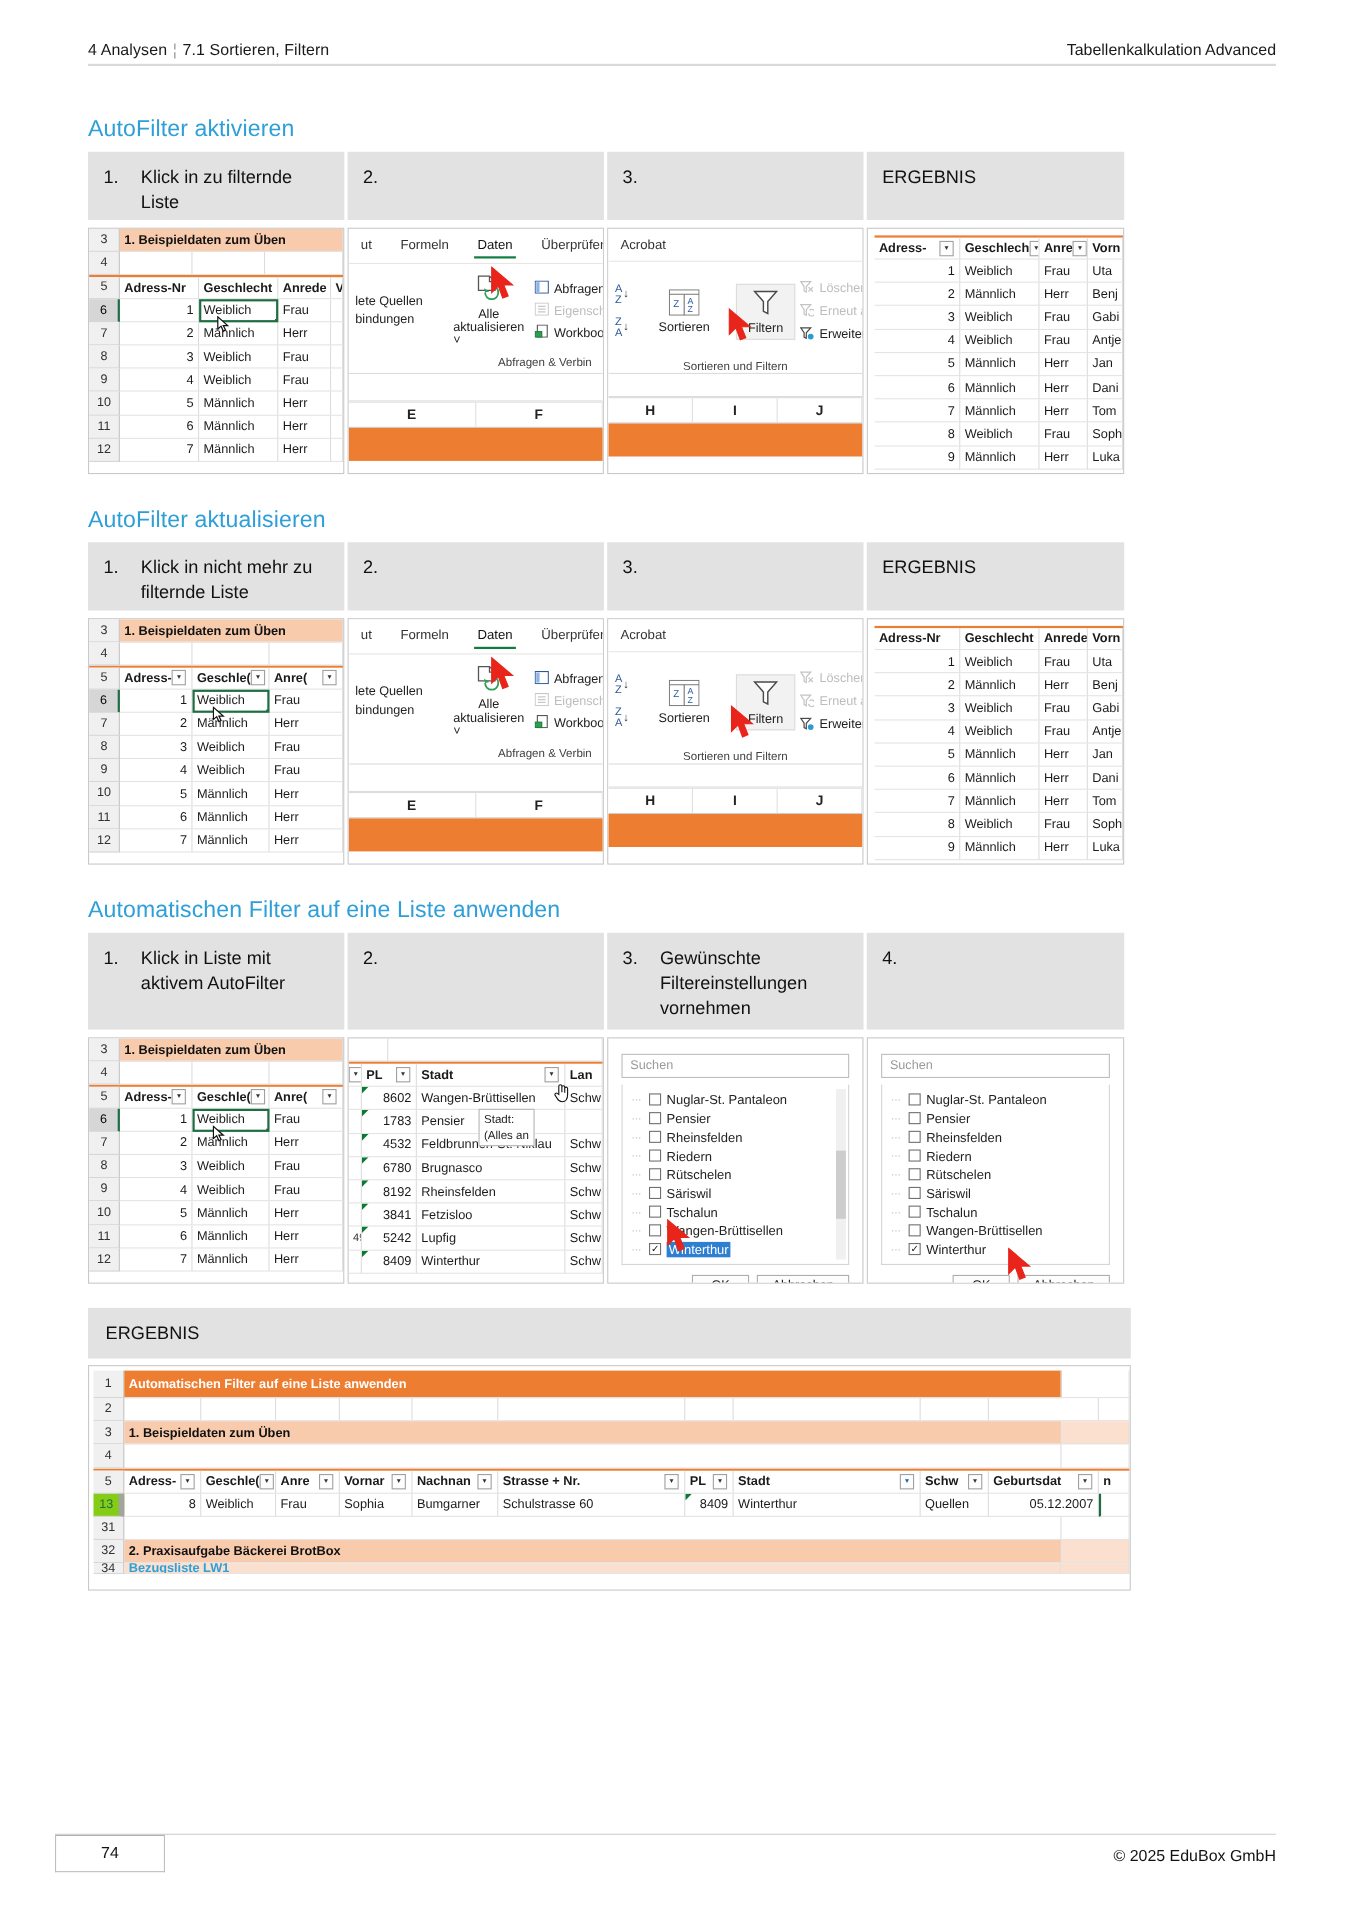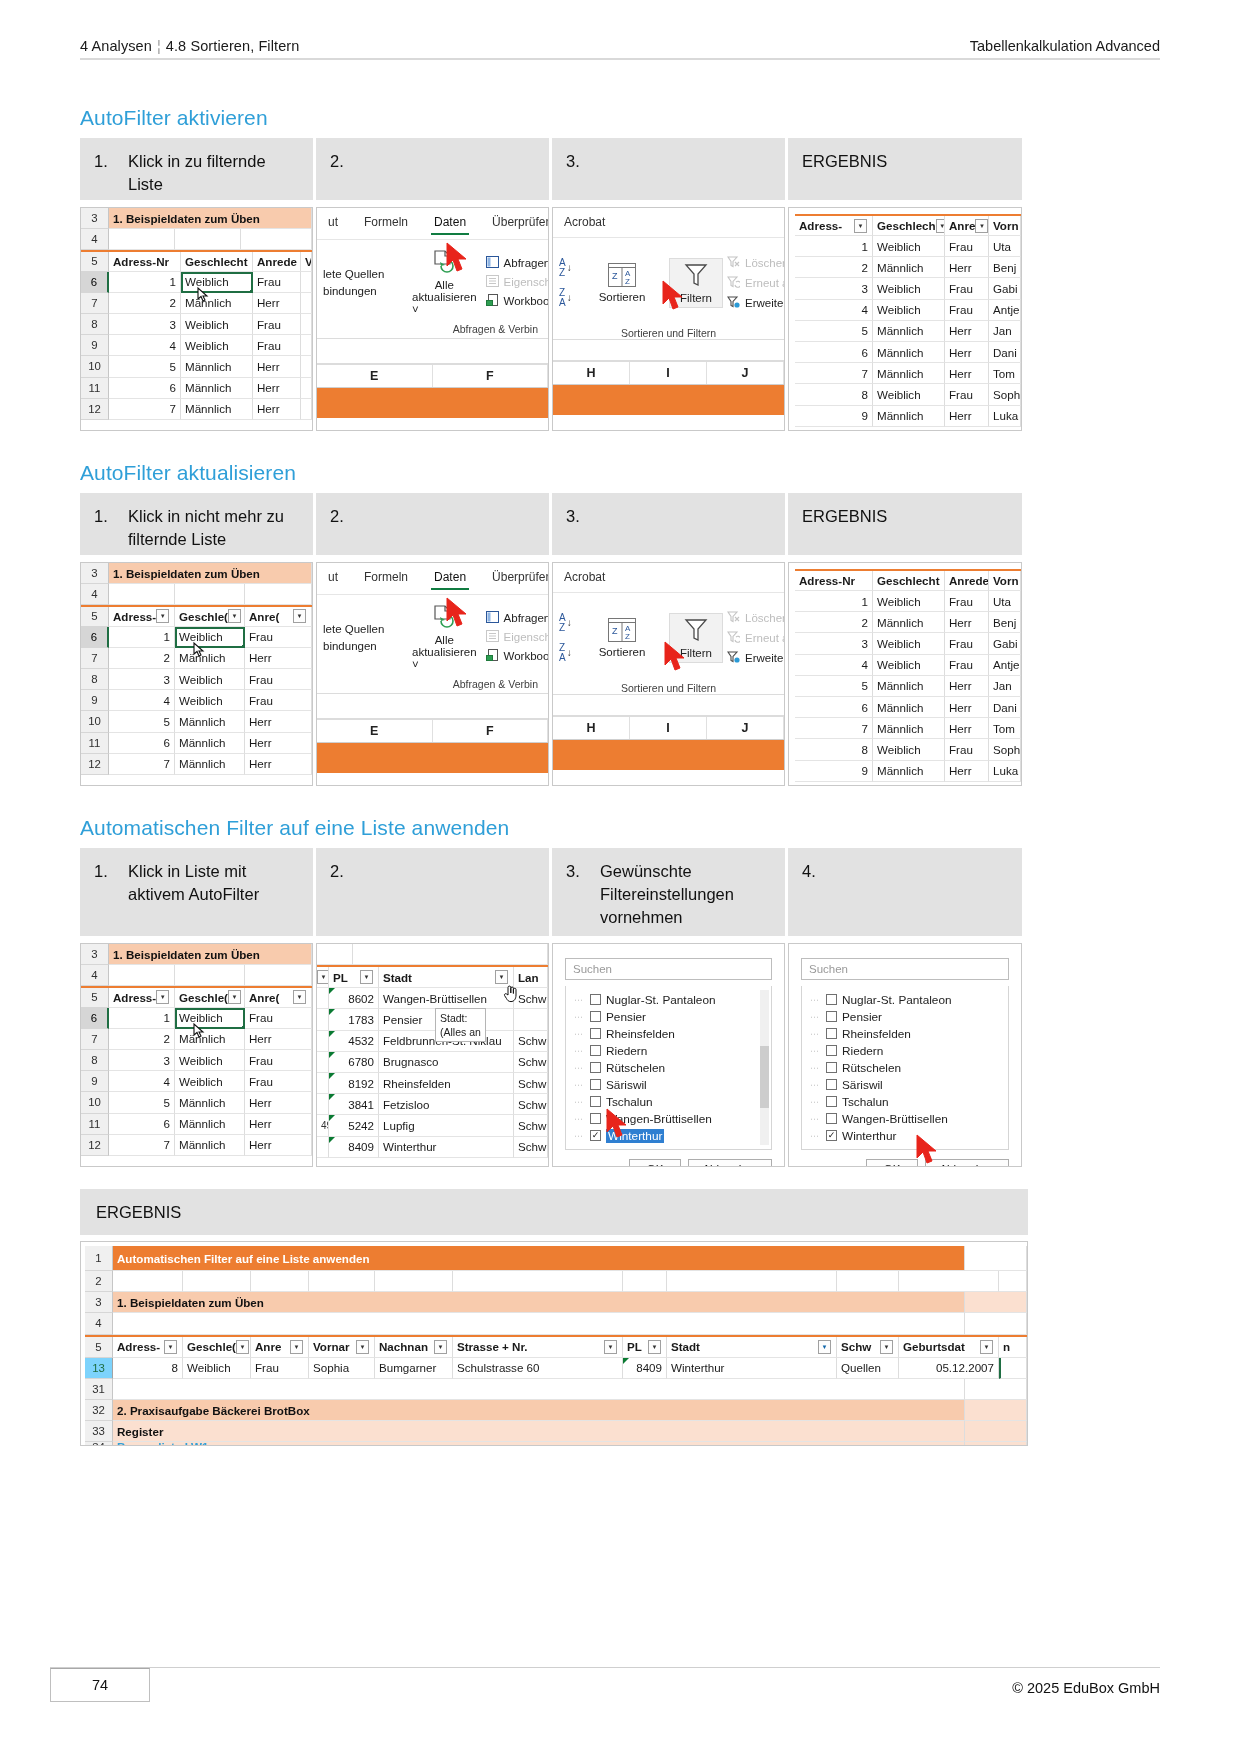--- a/index.html
+++ b/index.html
@@ -184,21 +184,21 @@
   }
   .footer-rule {
     position: absolute; left: 50px; right: 80px; bottom: 86px; height: 1px; background: #cfcfcf;
   }
 </style>
 </head>
 <body>
 
 <div class="page-header">
   <div class="hdr-left">
-    <span>4 Analysen</span><span class="hdr-sep">¦</span><span>4.8 Sortieren, Filtern</span>
+    <span>4 Analysen</span><span class="hdr-sep">¦</span><span>7.1 Sortieren, Filtern</span>
   </div>
   <div>Tabellenkalkulation Advanced</div>
 </div>
 
 <div class="sec-title" style="top:106px">AutoFilter aktivieren</div>
 
 <div class="grid" style="top:138px">
 
   <div class="col">
     <div class="step-head" style="width:233px;height:62px">
@@ -1243,21 +1243,21 @@
           <span class="fltbtn">▼</span>
         </div>
       <div class="cell hdr-band" style="flex:0 0 100px">
           <span>Geburtsdat</span>
           <span class="fltbtn">▼</span>
         </div>
       <div class="cell hdr-band" style="flex:1">n</div>
     </div>
 
     <div class="xls-row">
-      <div class="rowhdr sel" style="background:#7dd3fc;border-right:1px solid #a3a3a3;color:#1f6e43">13</div>
+      <div class="rowhdr sel" style="background:#84cc16;border-right:5px solid #a3a3a3;color:#1f6e43">13</div>
       <div class="cell num" style="flex:0 0 70px">8</div>
       <div class="cell" style="flex:0 0 68px">Weiblich</div>
       <div class="cell" style="flex:0 0 58px">Frau</div>
       <div class="cell" style="flex:0 0 66px">Sophia</div>
       <div class="cell" style="flex:0 0 78px">Bumgarner</div>
       <div class="cell" style="flex:0 0 170px">Schulstrasse 60</div>
       <div class="cell num greencorner" style="flex:0 0 44px">8409</div>
       <div class="cell" style="flex:0 0 170px">Winterthur</div>
       <div class="cell" style="flex:0 0 62px">Quellen</div>
       <div class="cell num" style="flex:0 0 100px">05.12.2007</div>
@@ -1267,25 +1267,20 @@
     <div class="xls-row">
       <div class="rowhdr">31</div>
       <div class="cell" style="flex:0 0 852px"></div>
       <div class="cell" style="flex:1"></div>
     </div>
     <div class="xls-row">
       <div class="rowhdr">32</div>
       <div class="cell title-band" style="flex:0 0 852px">2. Praxisaufgabe Bäckerei BrotBox</div>
       <div class="cell title-band2" style="flex:1"></div>
     </div>
-    <div class="xls-row">
-      <div class="rowhdr">33</div>
-      <div class="cell title-band2" style="flex:0 0 852px">Register</div>
-      <div class="cell title-band2" style="flex:1"></div>
-    </div>
     <div class="xls-row" style="height:10px;overflow:hidden">
       <div class="rowhdr">34</div>
       <div class="cell title-band2" style="flex:0 0 852px;color:#2f9fd8;font-weight:bold">Bezugsliste LW1</div>
       <div class="cell title-band2" style="flex:1"></div>
     </div>
   </div>
 </div>
 
 <div class="footer">
   <div class="footer-rule"></div>

